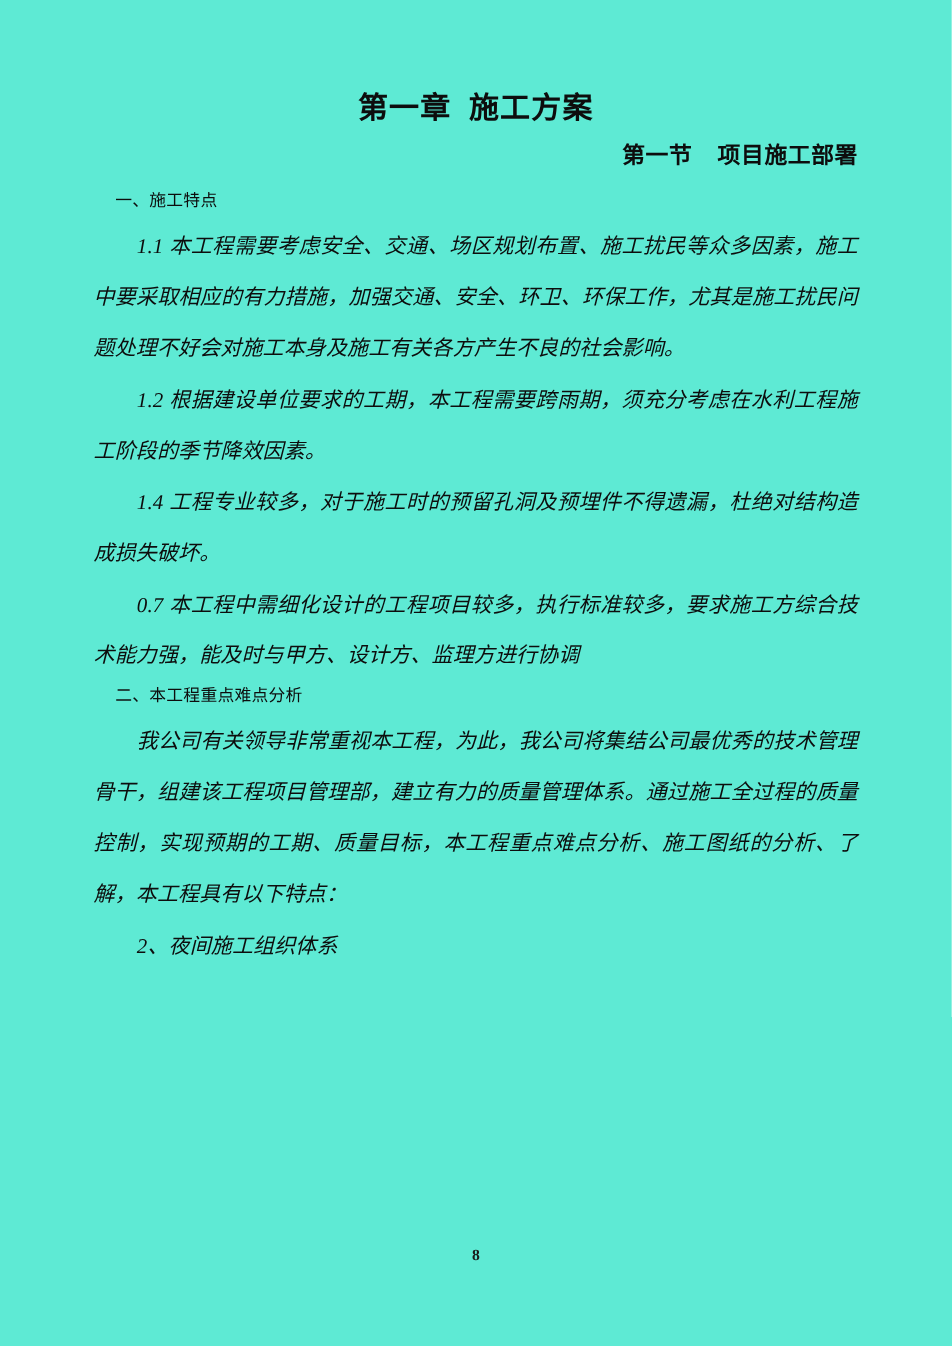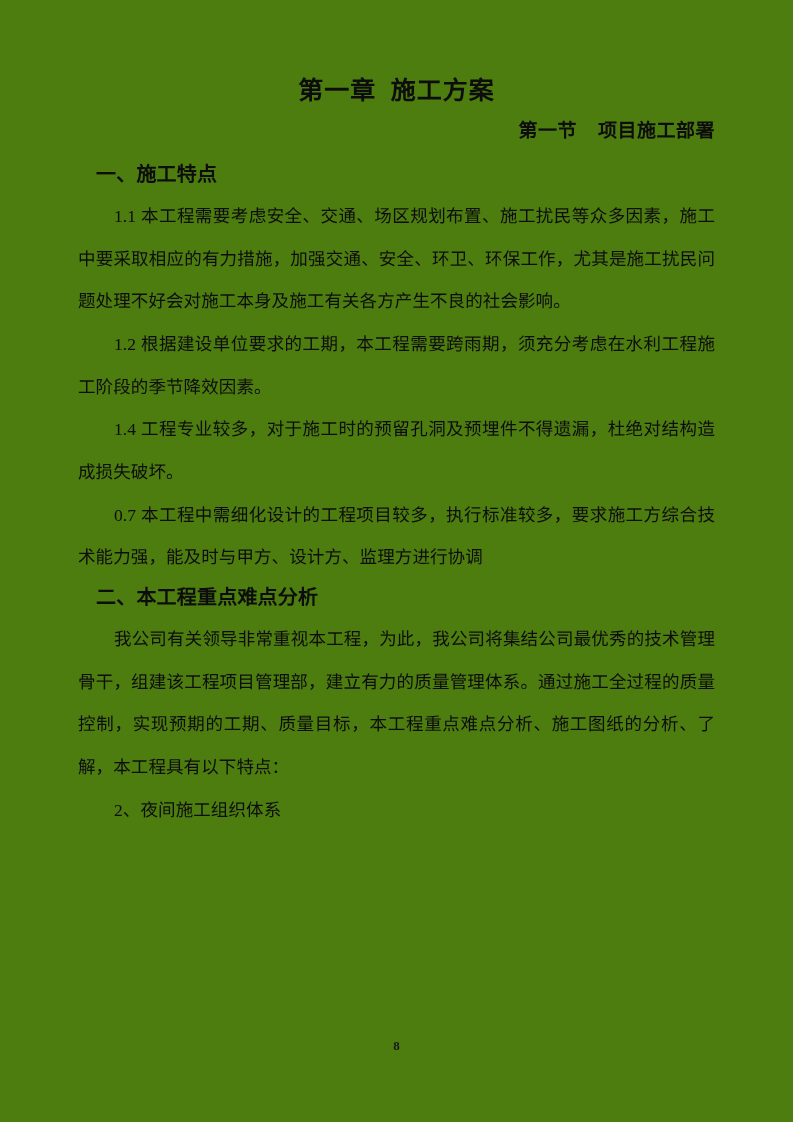--- a/index.html
+++ b/index.html
@@ -17,21 +17,21 @@
     color: #0d0d0d;
     -webkit-font-smoothing: antialiased;
   }
 
   .page {
     position: absolute;
     left: 0;
     top: 0;
     width: 793px;
     height: 1122px;
-    background: #4d7c0f;
+    background: #5eead4;
     box-sizing: border-box;
   }
 
   .content {
     position: absolute;
     left: 78px;
     top: 72px;
     width: 637px;
   }
 
@@ -50,37 +50,38 @@
     font-size: 19px;
     font-weight: bold;
     text-align: right;
     letter-spacing: 0.5px;
     line-height: 1.6;
     margin: 0 0 10px 0;
     white-space: pre;
   }
 
   .subheading {
-    font-size: 20px;
-    font-weight: bold;
+    font-size: 14px;
+    font-weight: normal;
     line-height: 1.85;
     margin: 0 0 2px 0;
     text-indent: 18px;
     letter-spacing: 0.2px;
   }
 
   
   .para {
     font-size: 17.5px;
     line-height: 2.44;
     margin: 0;
     text-align: justify;
     text-justify: inter-ideograph;
     text-indent: 36px;
     letter-spacing: 0.1px;
+    font-style: italic;
   }
 
   
   .page-number {
     position: absolute;
     left: 0;
     top: 1038px;
     width: 793px;
     text-align: center;
     font-size: 13px;

